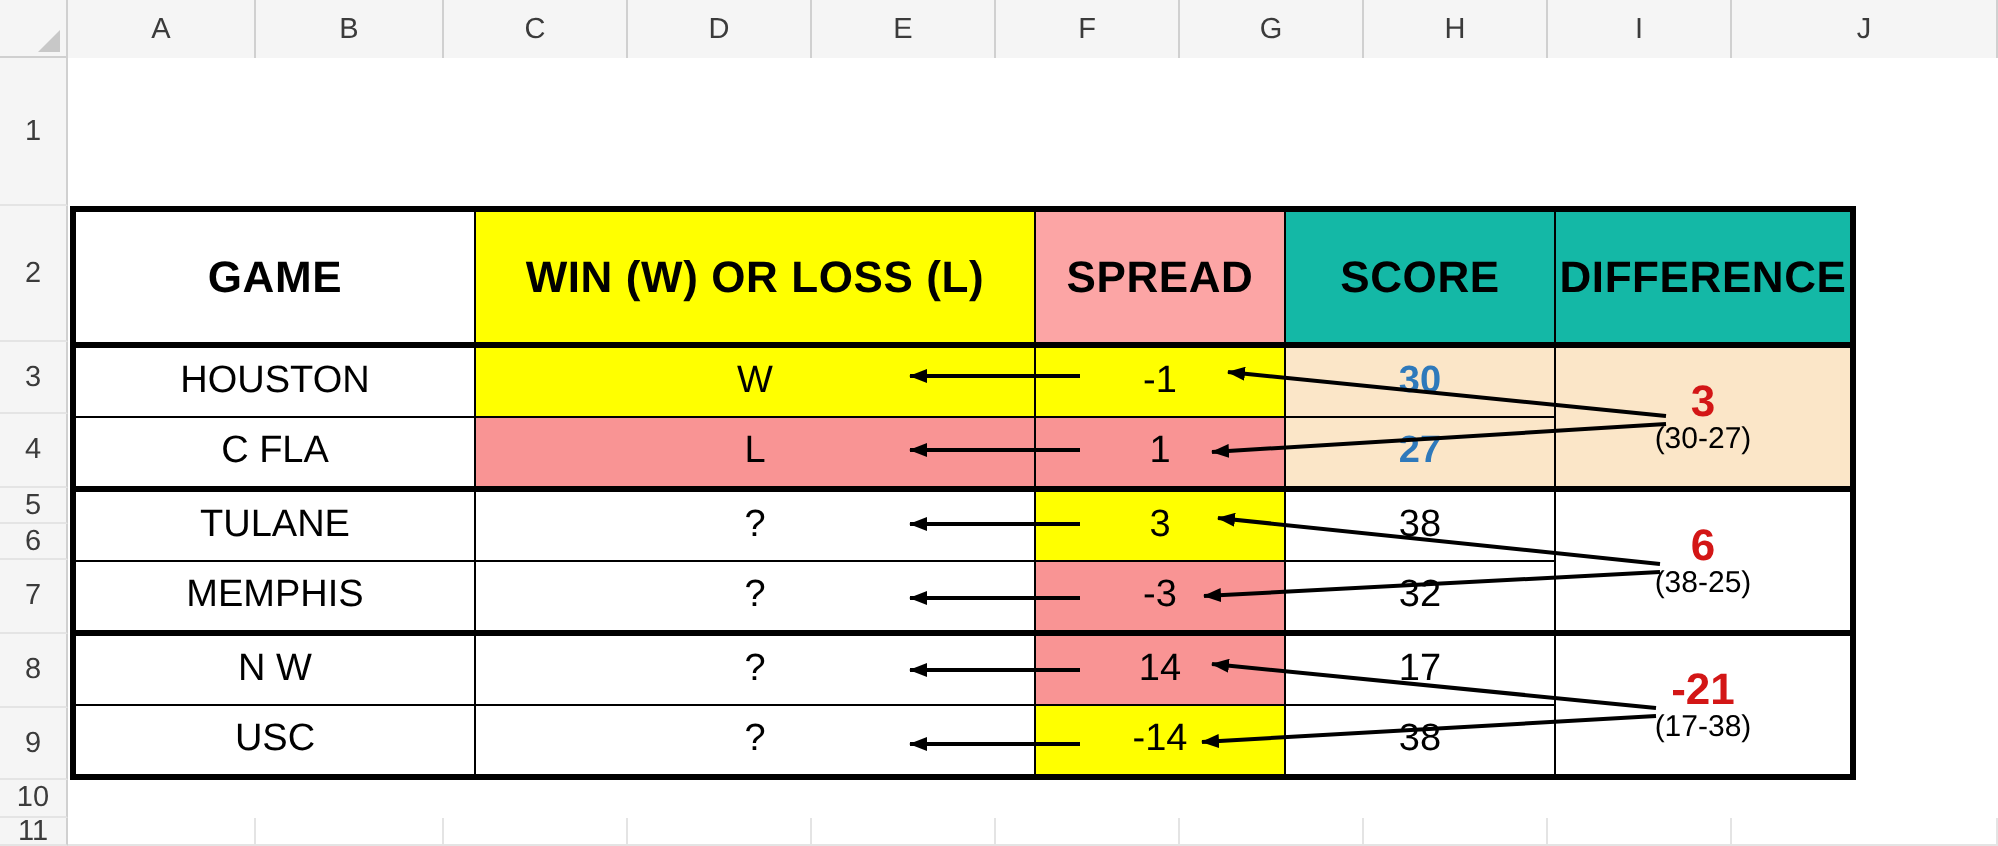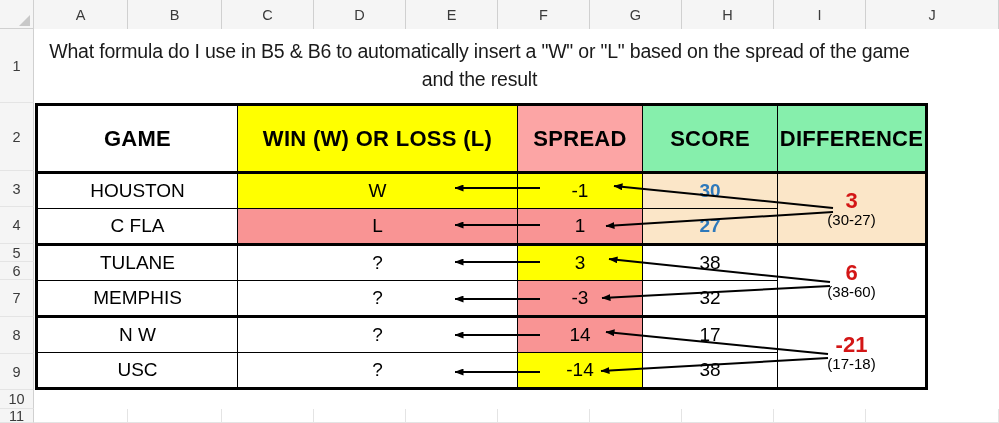--- a/index.html
+++ b/index.html
@@ -133,21 +133,21 @@
   .hdr-row td {
     height: 68px;
     font-weight: bold;
     font-size: 22px;
     letter-spacing: 0.3px;
   }
   .hdr-row td.h-game   { background: #ffffff; }
   .hdr-row td.h-win    { background: #ffff00; }
   .hdr-row td.h-spread { background: #fca5a5; }
   .hdr-row td.h-score,
-  .hdr-row td.h-diff   { background: #86efac; }
+  .hdr-row td.h-diff   { background: #14b8a6; }
 
   .data-row td { height: 36px; }
 
   .fill-yellow { background: #ffff00 !important; }
   .fill-pink   { background: #f99494 !important; }
   .fill-cream  { background: #fbe6c8 !important; }
   .fill-white  { background: #ffffff !important; }
 
   .score-blue { color: #2e79bb; font-weight: bold; font-size: 21px; }
   .score-plain { font-size: 21px; }
@@ -221,21 +221,20 @@
       <div class="row-head" style="top: 207px; height: 37px;">4</div>
       <div class="row-head" style="top: 244px; height: 18px;">5</div>
       <div class="row-head" style="top: 262px; height: 18px;">6</div>
       <div class="row-head" style="top: 280px; height: 37px;">7</div>
       <div class="row-head" style="top: 317px; height: 37px;">8</div>
       <div class="row-head" style="top: 354px; height: 36px;">9</div>
       <div class="row-head" style="top: 390px; height: 19px;">10</div>
       <div class="row-head" style="top: 409px; height: 14px;">11</div>
     </div>
 
-  <div class="title-cell">What formula do I use in B5 &amp; B6 to automatically insert a "W" or "L" based on the spread of the game and the result</div>
 
   <table class="tbl">
     <colgroup>
       <col style="width:201px">
       <col style="width:280px">
       <col style="width:125px">
       <col style="width:135px">
       <col style="width:149px">
     </colgroup>
     <tbody>
@@ -265,39 +264,39 @@
         <td class="fill-cream score-blue" style="background: rgb(251, 230, 200); color: rgb(46, 121, 187);">27</td>
       </tr>
 
       <tr class="data-row">
         <td class="thick-left thick-top">TULANE</td>
         <td class="fill-white thick-top qmark" style="background: rgb(255, 255, 255);">?</td>
         <td class="fill-yellow thick-top spread-val" style="background: rgb(255, 255, 0);">3</td>
         <td class="fill-white thick-top score-plain" style="background: rgb(255, 255, 255); color: rgb(0, 0, 0);">38</td>
         <td class="fill-white thick-top thick-right diff-cell" rowspan="2" style="background: rgb(255, 255, 255);">
           <span class="diff-main" style="color: rgb(211, 22, 22);">6</span>
-          <span class="diff-sub">(38-60)</span>
+          <span class="diff-sub">(38-25)</span>
         </td>
       </tr>
 
       <tr class="data-row">
         <td class="thick-left">MEMPHIS</td>
         <td class="fill-white qmark" style="background: rgb(255, 255, 255);">?</td>
         <td class="fill-pink spread-val" style="background: rgb(249, 148, 148);">-3</td>
         <td class="fill-white score-plain" style="background: rgb(255, 255, 255); color: rgb(0, 0, 0);">32</td>
       </tr>
 
       <tr class="data-row">
         <td class="thick-left thick-top">N W</td>
         <td class="fill-white thick-top qmark" style="background: rgb(255, 255, 255);">?</td>
         <td class="fill-pink thick-top spread-val" style="background: rgb(249, 148, 148);">14</td>
         <td class="fill-white thick-top score-plain" style="background: rgb(255, 255, 255); color: rgb(0, 0, 0);">17</td>
         <td class="fill-white thick-top thick-right thick-bottom diff-cell" rowspan="2" style="background: rgb(255, 255, 255);">
           <span class="diff-main" style="color: rgb(211, 22, 22);">-21</span>
-          <span class="diff-sub">(17-18)</span>
+          <span class="diff-sub">(17-38)</span>
         </td>
       </tr>
 
       <tr class="data-row">
         <td class="thick-left thick-bottom">USC</td>
         <td class="fill-white thick-bottom qmark" style="background: rgb(255, 255, 255);">?</td>
         <td class="fill-yellow thick-bottom spread-val" style="background: rgb(255, 255, 0);">-14</td>
         <td class="fill-white thick-bottom score-plain" style="background: rgb(255, 255, 255); color: rgb(0, 0, 0);">38</td>
       </tr>
     </tbody>

